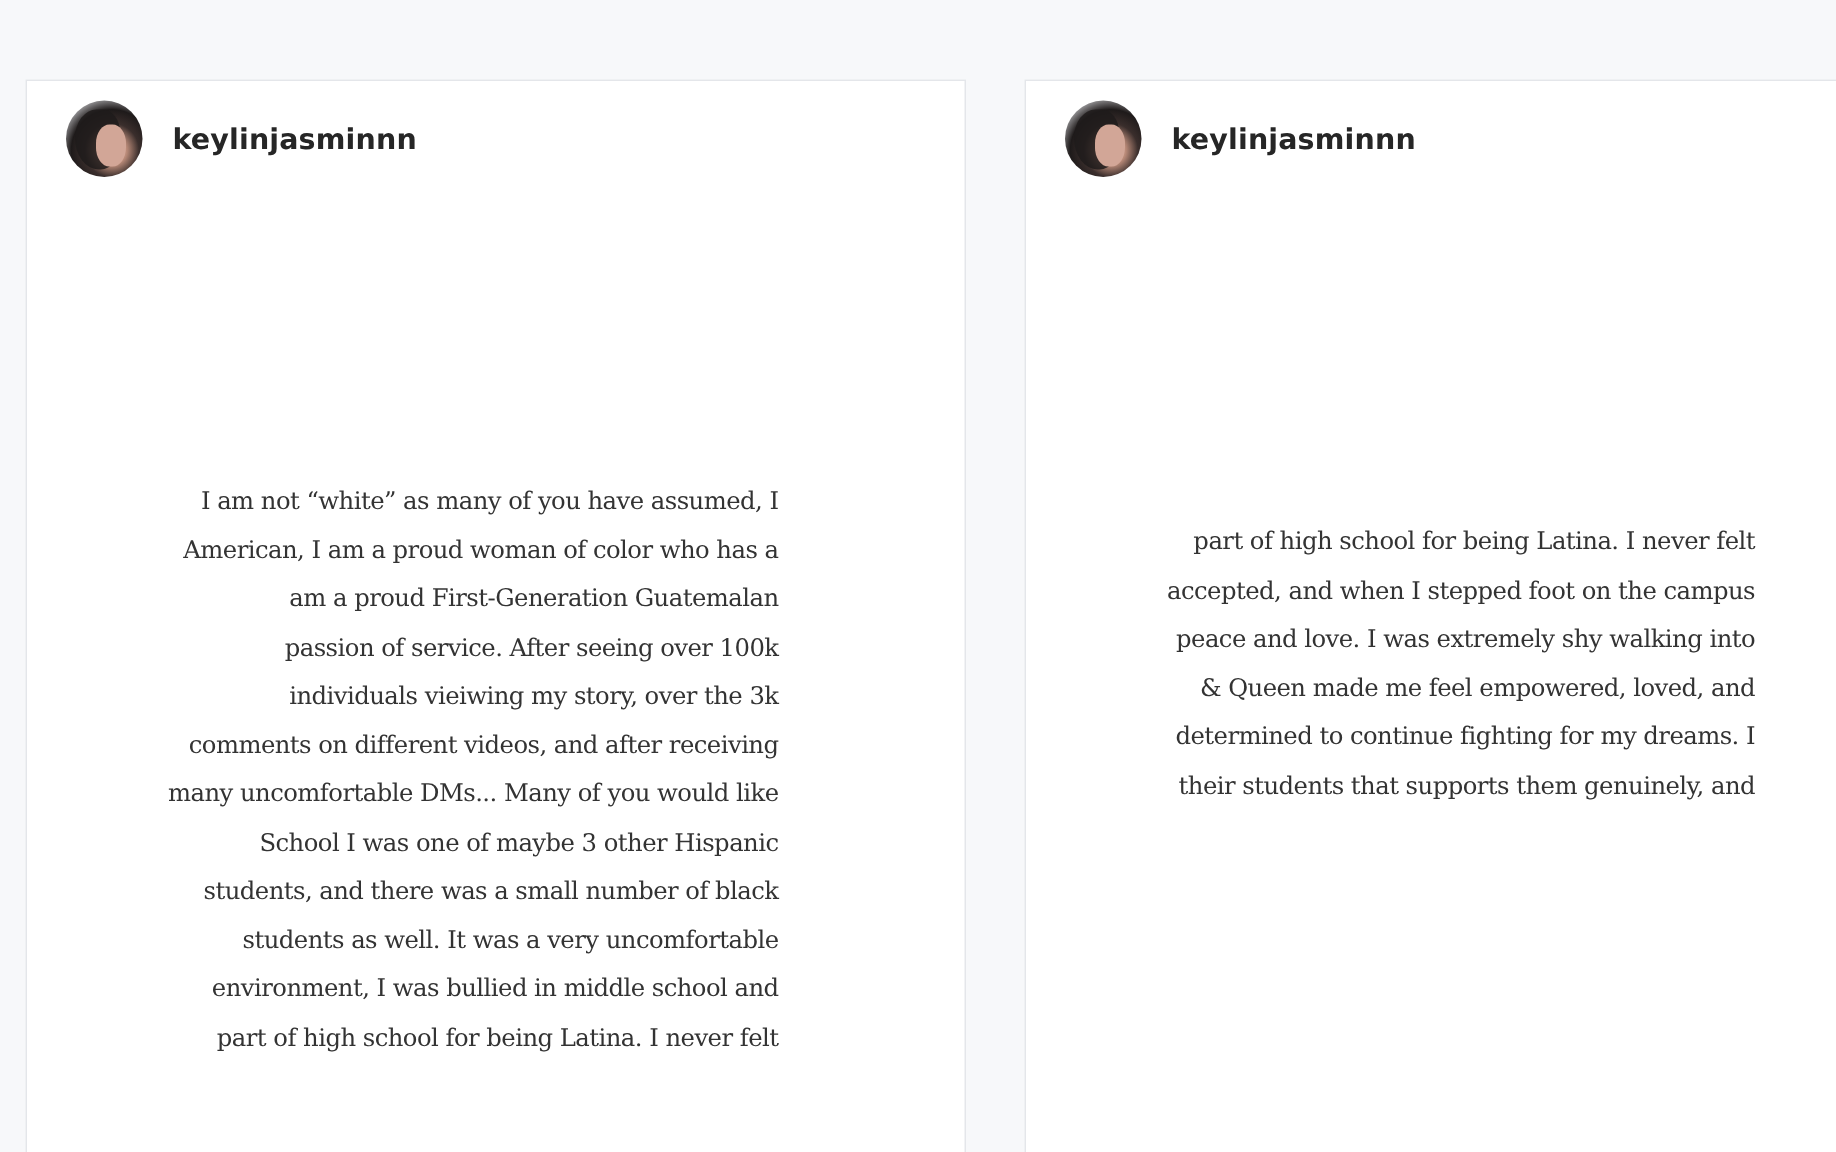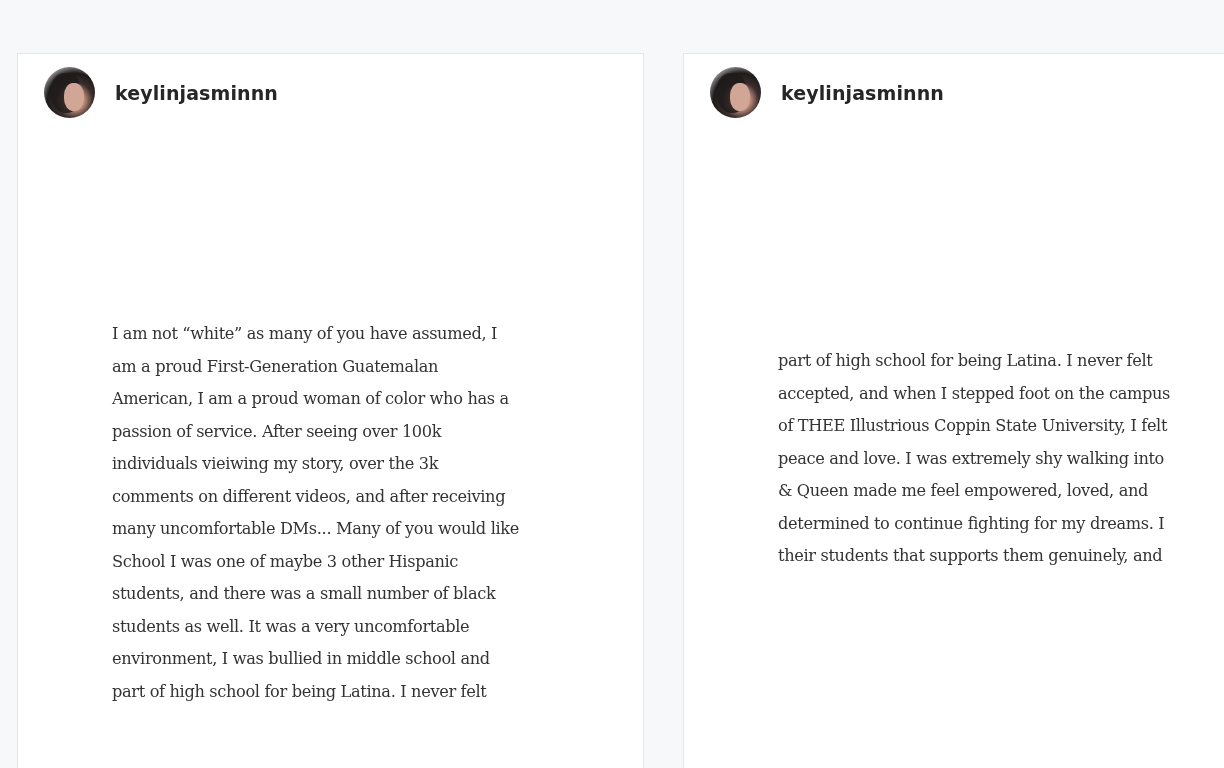--- a/index.html
+++ b/index.html
@@ -64,42 +64,43 @@
       letter-spacing: 0.1px;
     }
     .body-text {
       position: absolute;
       font-family: "DejaVu Serif", serif;
       font-size: 16.2px;
       line-height: 32.5px;
       color: #333333;
       white-space: nowrap;
       letter-spacing: -0.35px;
+      text-align: right;
     }
     .card.left .body-text { left: 94px; top: 264px; }
     .card.right .body-text { left: 94px; top: 291px; }
     .line { display: block; }
   </style>
 </head>
 <body>
 
 <div class="stage">
 
   <div class="card left">
     <div class="header">
       <div class="avatar">
         <div class="hair"></div>
         <div class="face"></div>
       </div>
       <span class="username">keylinjasminnn</span>
     </div>
     <div class="body-text">
       <span class="line">I am not “white” as many of you have assumed, I</span>
+      <span class="line">American, I am a proud woman of color who has a</span>
       <span class="line">am a proud First-Generation Guatemalan</span>
-      <span class="line">American, I am a proud woman of color who has a</span>
       <span class="line">passion of service. After seeing over 100k</span>
       <span class="line">individuals vieiwing my story, over the 3k</span>
       <span class="line">comments on different videos, and after receiving</span>
       <span class="line">many uncomfortable DMs... Many of you would like</span>
       <span class="line">School I was one of maybe 3 other Hispanic</span>
       <span class="line">students, and there was a small number of black</span>
       <span class="line">students as well. It was a very uncomfortable</span>
       <span class="line">environment, I was bullied in middle school and</span>
       <span class="line">part of high school for being Latina. I never felt</span>
     </div>
@@ -109,21 +110,20 @@
     <div class="header">
       <div class="avatar">
         <div class="hair"></div>
         <div class="face"></div>
       </div>
       <span class="username">keylinjasminnn</span>
     </div>
     <div class="body-text">
       <span class="line">part of high school for being Latina. I never felt</span>
       <span class="line">accepted, and when I stepped foot on the campus</span>
-      <span class="line">of THEE Illustrious Coppin State University, I felt</span>
       <span class="line">peace and love. I was extremely shy walking into</span>
       <span class="line">&amp; Queen made me feel empowered, loved, and</span>
       <span class="line">determined to continue fighting for my dreams. I</span>
       <span class="line">their students that supports them genuinely, and</span>
     </div>
   </div>
 
 </div>
 
 </body></html>

